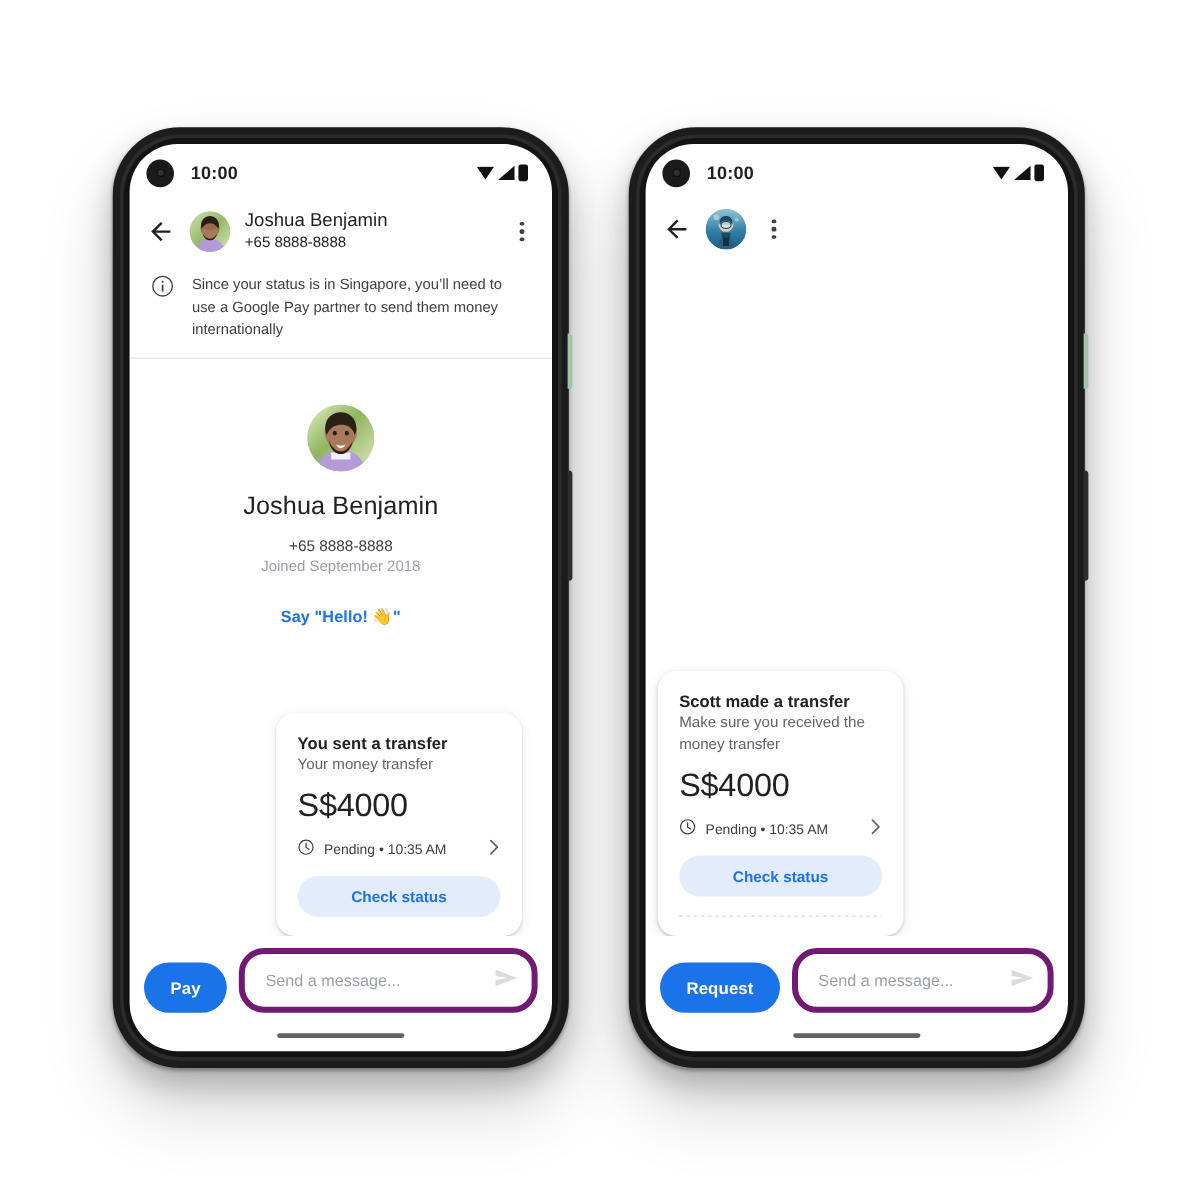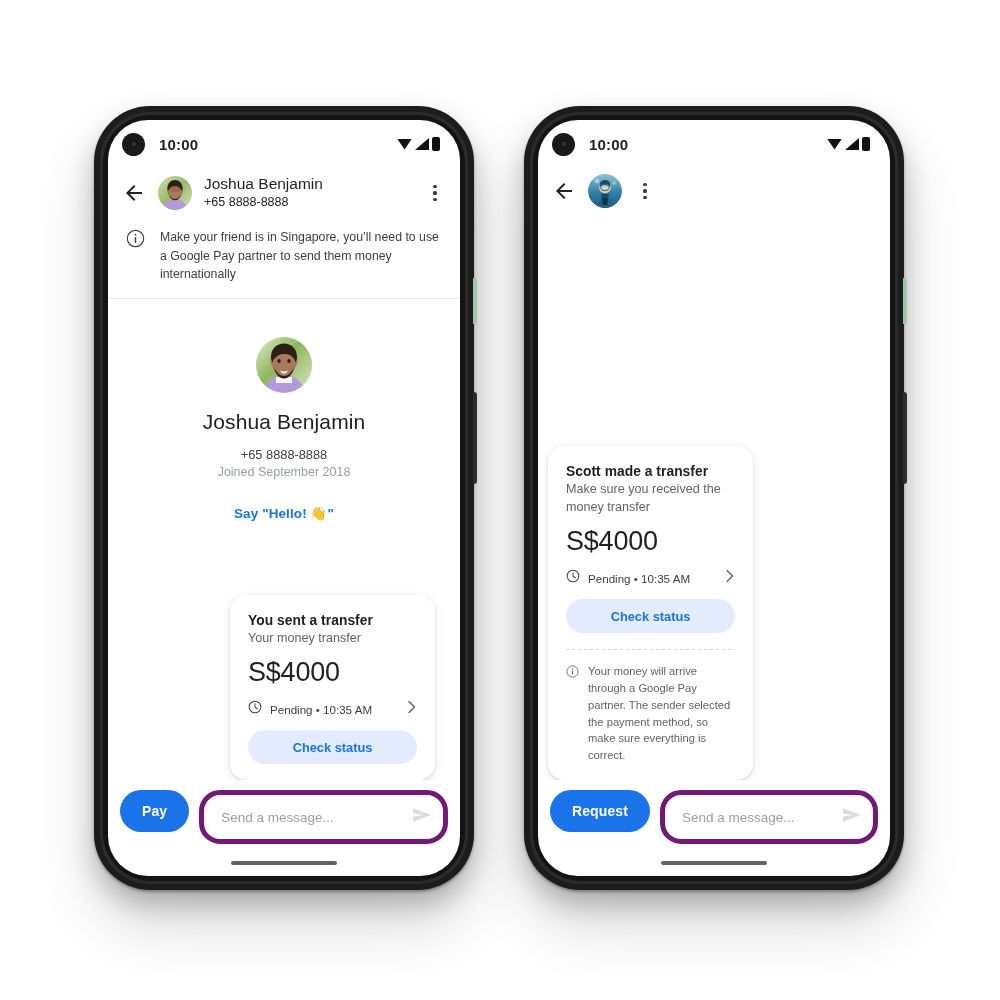--- a/index.html
+++ b/index.html
@@ -237,21 +237,21 @@
   }
   .note {
     display: flex; gap: 9px; margin-top: 13px;
   }
   .note-ic { flex: 0 0 13px; margin-top: 1px; }
   .note-text { font-size: 11.2px; line-height: 1.5; color: #5f6368; }
 
   
   .composer {
     flex: 0 0 auto;
-    display: flex; align-items: flex-start; gap: 10px;
+    display: flex; align-items: flex-end; gap: 10px;
     padding: 10px 12px 6px 12px;
   }
   .action-btn {
     height: 42px; border-radius: 21px;
     background: #1a73e8; color: #fff;
     display: flex; align-items: center; justify-content: center;
     font-size: 14px; font-weight: 700;
     padding: 0 22px; flex: 0 0 auto;
     letter-spacing: 0.1px;
   }
@@ -341,21 +341,21 @@
       </div>
 
       <div class="banner">
         <div class="banner-icon">
           <svg width="19" height="19" viewBox="0 0 20 20">
             <circle cx="10" cy="10" r="8.6" fill="none" stroke="#3c4043" stroke-width="1.2"></circle>
             <rect x="9.25" y="8.6" width="1.5" height="6" fill="#3c4043"></rect>
             <rect x="9.25" y="5.2" width="1.5" height="1.8" fill="#3c4043"></rect>
           </svg>
         </div>
-        <div class="banner-text">Make your friend is in Singapore, you’ll need to use a Google Pay partner to send them money internationally</div>
+        <div class="banner-text">Since your status is in Singapore, you’ll need to use a Google Pay partner to send them money internationally</div>
       </div>
       <div class="divider-line"></div>
 
       <div class="body-area">
         <div class="profile">
           <div class="avatar-lg">
             <svg width="56" height="56" viewBox="0 0 56 56">
               <defs>
                   <clipPath id="cl2">
                     <circle cx="28" cy="28" r="28"></circle>
@@ -504,30 +504,20 @@
               </span>
               <span class="status-text">Pending • 10:35 AM</span>
               <span class="chev">
                 <svg width="10" height="14" viewBox="0 0 10 14">
                     <path d="M2 1.5L7.5 7 2 12.5" fill="none" stroke="#5f6368" stroke-width="1.4" stroke-linecap="round" stroke-linejoin="round"></path>
                   </svg>
               </span>
             </div>
             <div class="pill tonal">Check status</div>
             <div class="dotted"></div>
-            <div class="note">
-              <span class="note-ic">
-                <svg width="13" height="13" viewBox="0 0 20 20">
-                  <circle cx="10" cy="10" r="8.6" fill="none" stroke="#5f6368" stroke-width="1.3"></circle>
-                  <rect x="9.25" y="8.6" width="1.5" height="6" fill="#5f6368"></rect>
-                  <rect x="9.25" y="5.2" width="1.5" height="1.8" fill="#5f6368"></rect>
-                </svg>
-              </span>
-              <span class="note-text">Your money will arrive through a Google Pay partner. The sender selected the payment method, so make sure everything is correct.</span>
-            </div>
           </div>
         </div>
       </div>
 
       <div class="composer">
         <div class="action-btn">Request</div>
         <div class="msg-input">
           <span class="msg-placeholder">Send a message...</span>
           <span class="send-ic">
             <svg width="22" height="20" viewBox="0 0 22 20">

